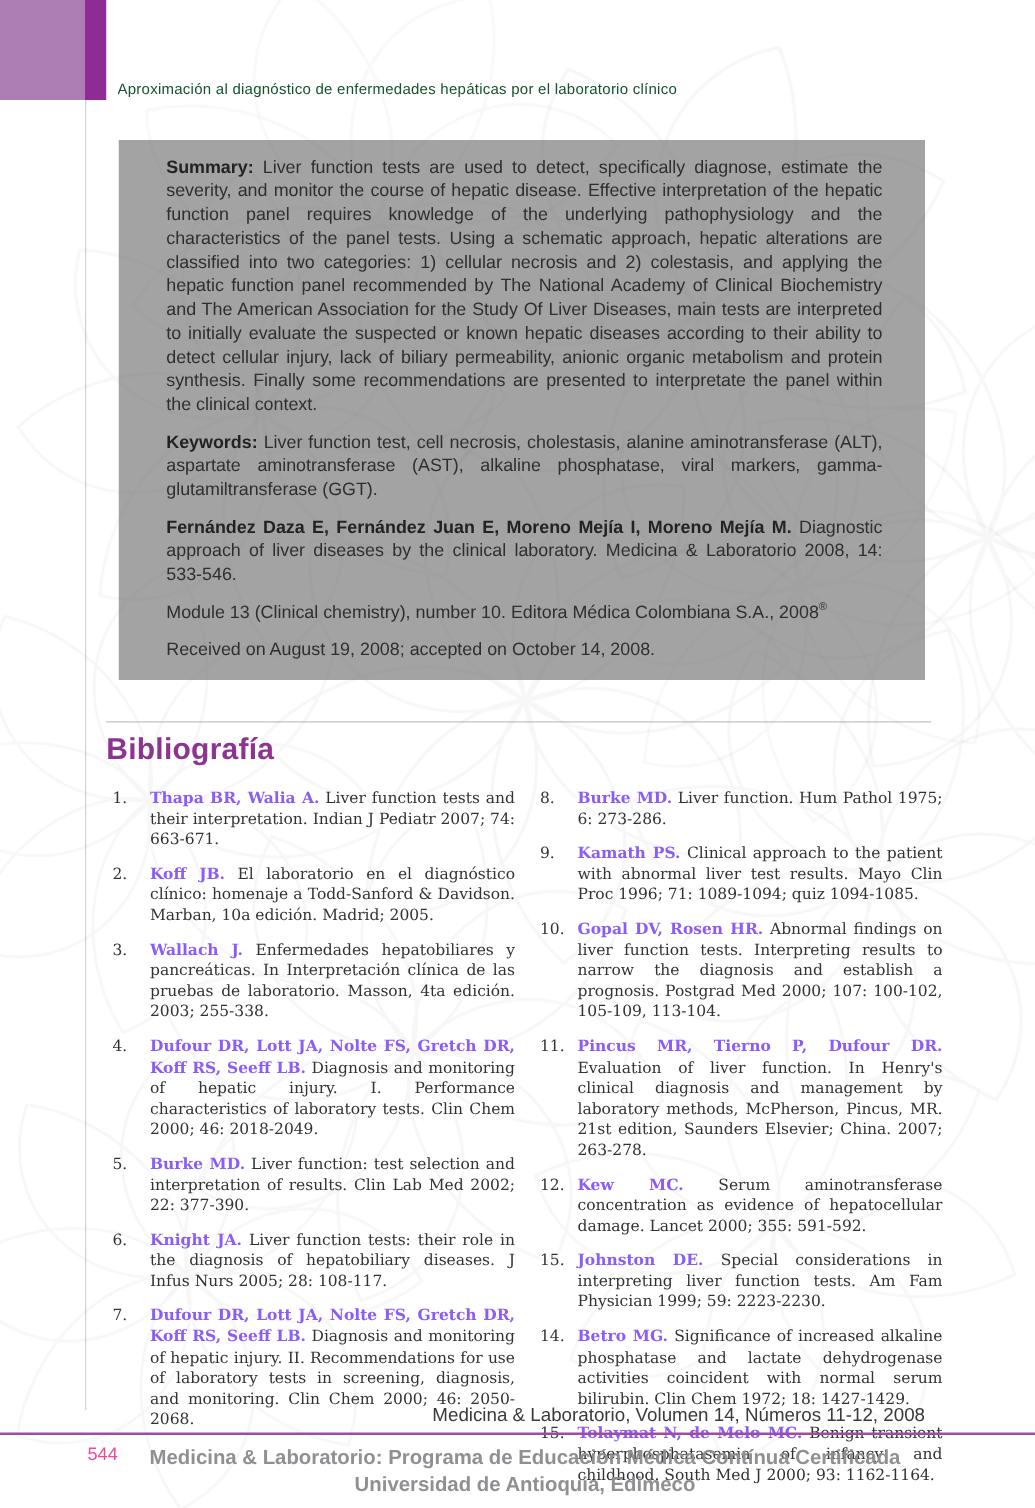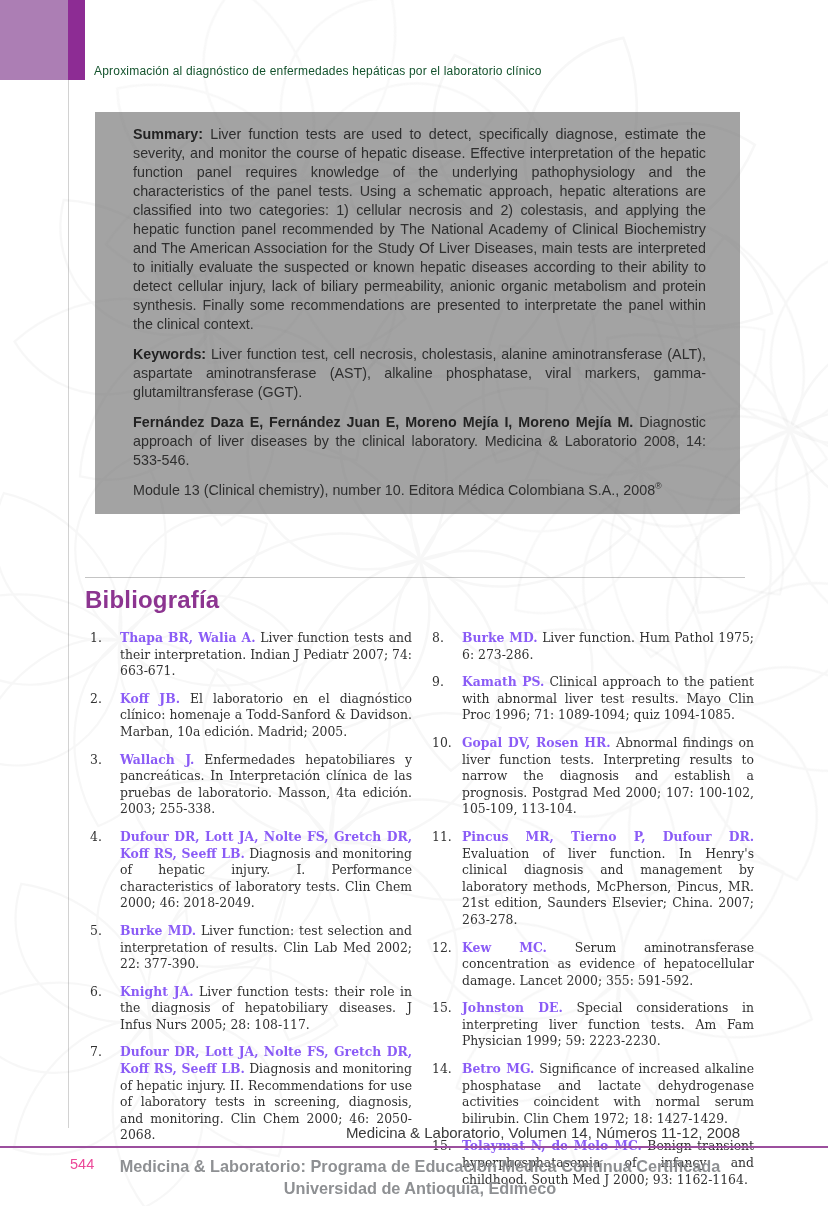--- a/index.html
+++ b/index.html
@@ -160,20 +160,21 @@
 <div class="corner-dark"></div>
 <div class="vert-hairline"></div>
 
 <div class="running-title">Aproximación al diagnóstico de enfermedades hepáticas por el laboratorio clínico</div>
 
 <div class="abstract-box">
   <p><b>Summary:</b> <span>Liver function tests are used to detect, specifically diagnose, estimate the severity, and monitor the course of hepatic disease. Effective interpretation of the hepatic function panel requires knowledge of the underlying pathophysiology and the characteristics of the panel tests. Using a schematic approach, hepatic alterations are classified into two categories: 1) cellular necrosis and 2) colestasis, and applying the hepatic function panel recommended by The National Academy of Clinical Biochemistry and The American Association for the Study Of Liver Diseases, main tests are interpreted to initially evaluate the suspected or known hepatic diseases according to their ability to detect cellular injury, lack of biliary permeability, anionic organic metabolism and protein synthesis. Finally some recommendations are presented to interpretate the panel within the clinical context.</span></p>
   <p><b>Keywords:</b> <span>Liver function test, cell necrosis, cholestasis, alanine aminotransferase (ALT), aspartate aminotransferase (AST), alkaline phosphatase, viral markers, gamma-glutamiltransferase (GGT).</span></p>
   <p><b>Fernández Daza E, Fernández Juan E, Moreno Mejía I, Moreno Mejía M.</b> <span>Diagnostic approach of liver diseases by the clinical laboratory. Medicina &amp; Laboratorio 2008, 14: 533-546.</span></p>
   <p><span>Module 13 (Clinical chemistry), number 10. Editora Médica Colombiana S.A., 2008</span><sup>®</sup></p>
+  <p>Received on August 19, 2008; accepted on October 14, 2008.</p>
 </div>
 
 <div class="bib-rule"></div>
 <h2 class="bib-title">Bibliografía</h2>
 
 <div class="bib-columns">
   <div class="bib-col">
 
       <div class="ref-item">
         <span class="ref-num">1.</span>

